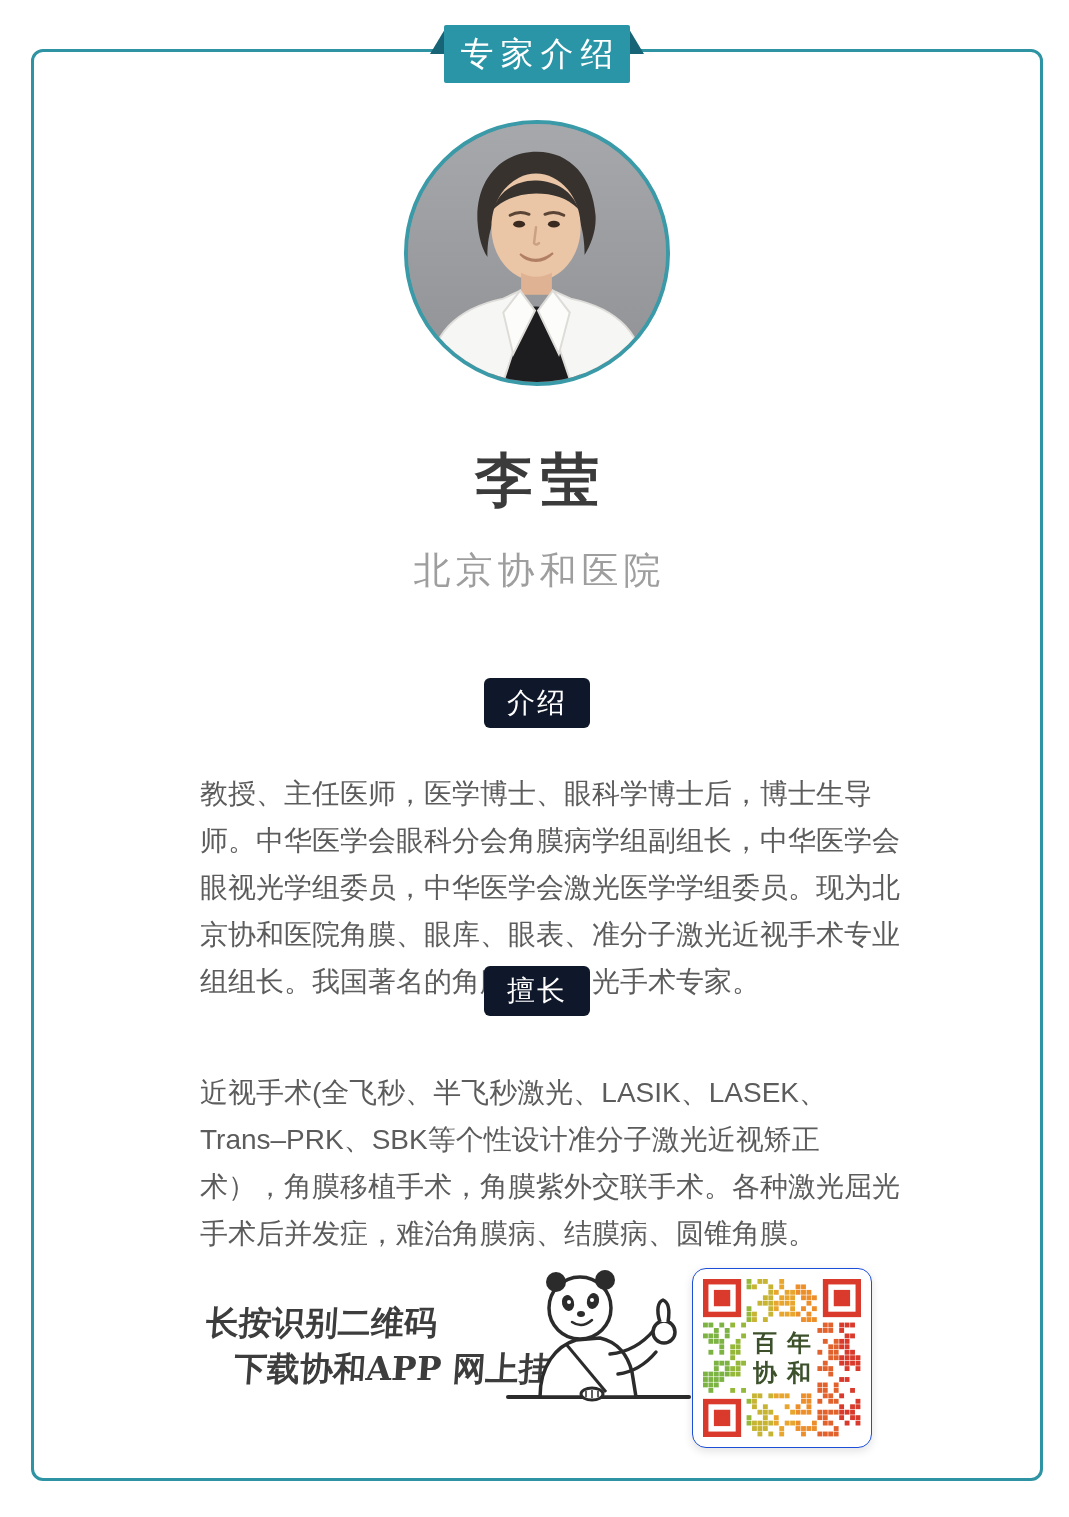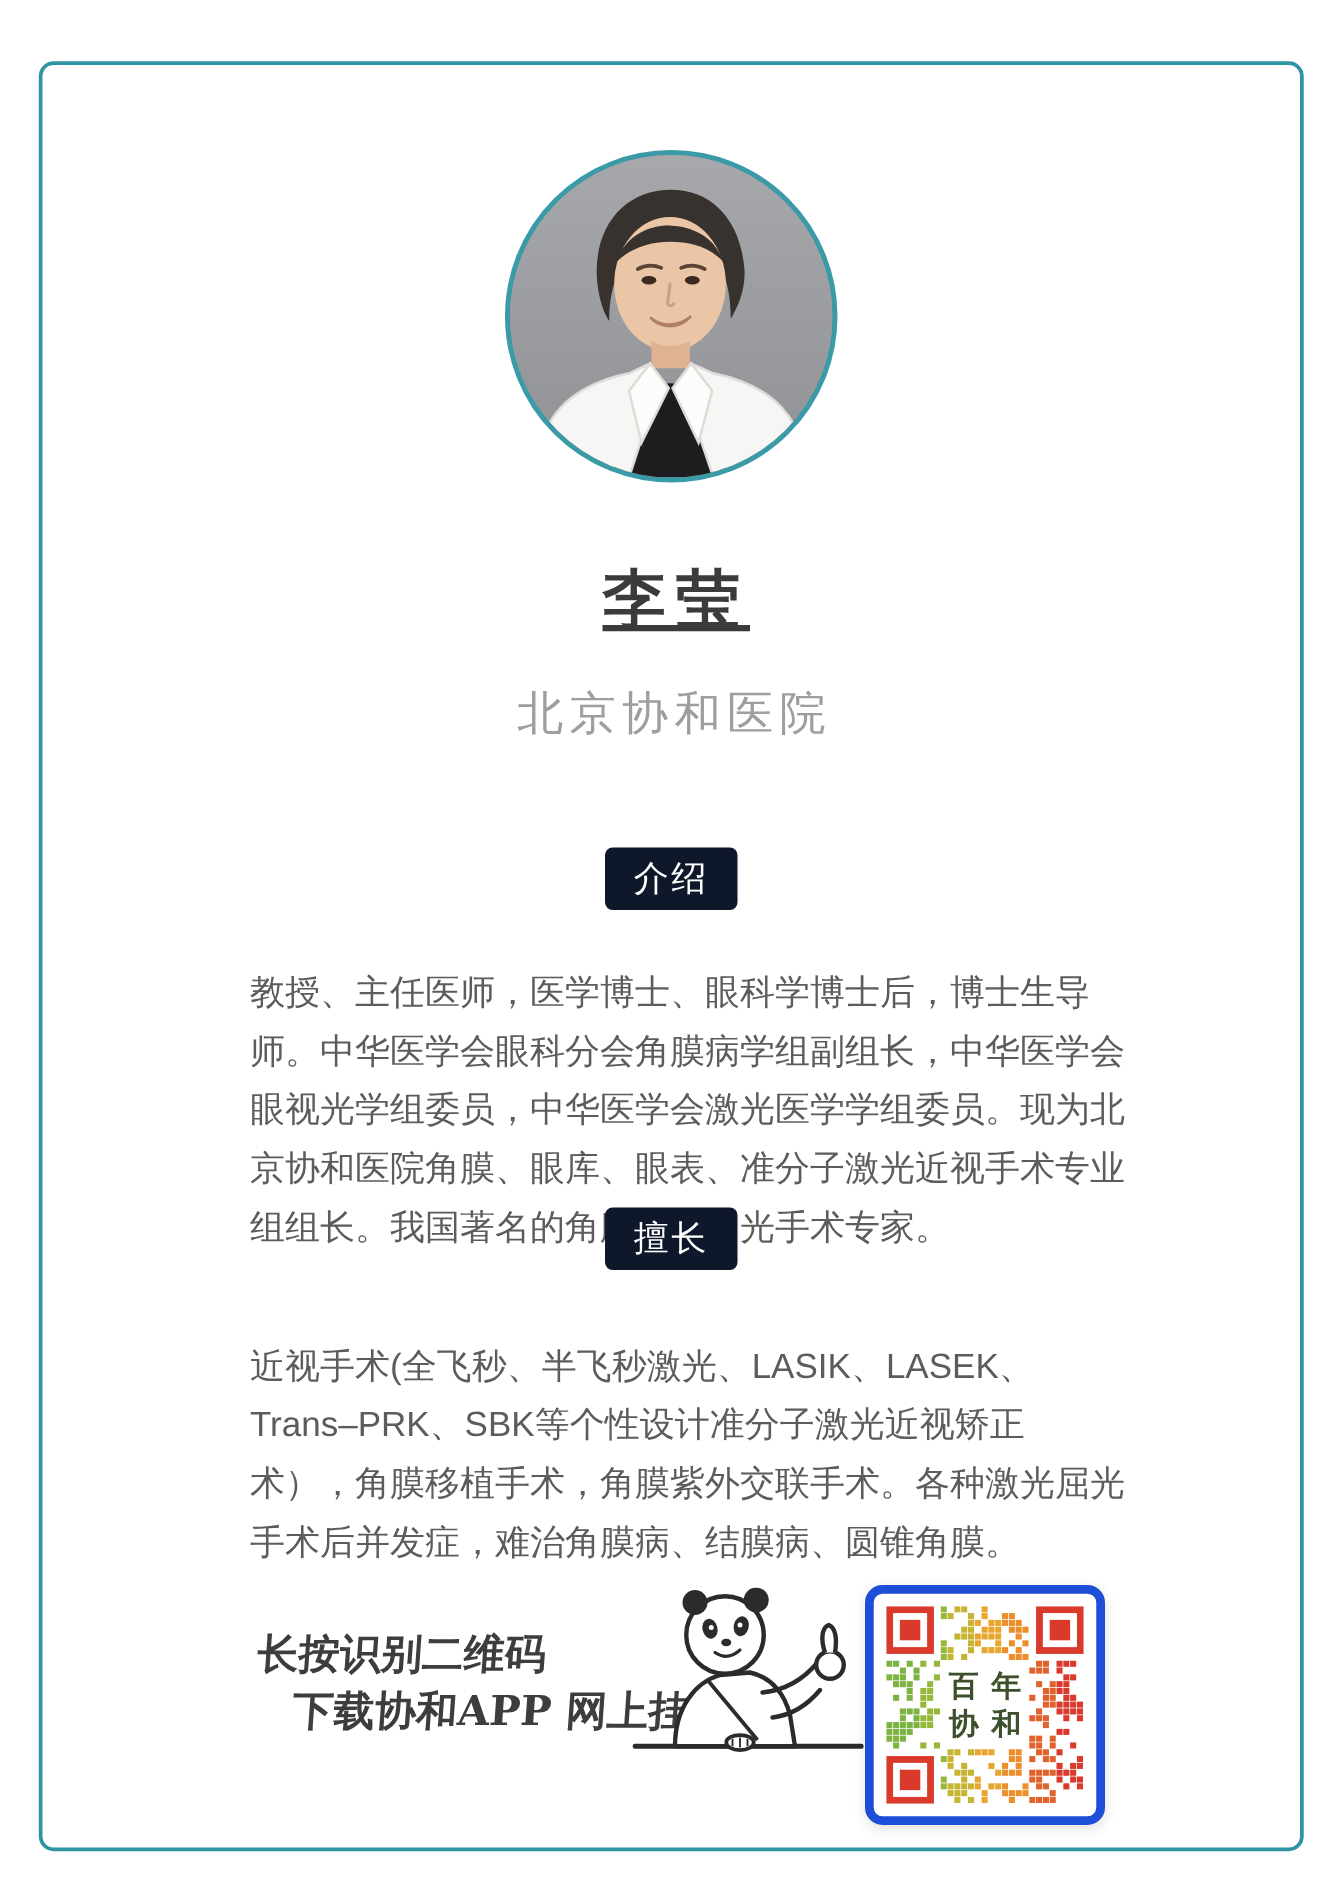--- a/index.html
+++ b/index.html
@@ -19,22 +19,22 @@
     font-size:33px;letter-spacing:7px;text-indent:7px;
   }
   
   .avatar{
     position:absolute;top:68px;left:calc(50% - 133px);width:258px;height:258px;
     border:4px solid #3a9aa8;border-radius:50%;overflow:hidden;background:#97999d;
   }
   .avatar svg{display:block;}
   .name{
     position:absolute;top:378px;left:0;width:100%;text-align:center;
-    font-family:"DejaVu Serif",serif;font-weight:bold;font-size:51px;line-height:100px;
-    color:#3b3b3b;letter-spacing:8px;text-indent:8px;text-decoration:underline;
+    font-family:"DejaVu Serif",serif;font-weight:bold;font-size:58px;line-height:100px;
+    color:#3b3b3b;letter-spacing:8px;text-indent:8px;
   }
   .hospital{
     position:absolute;top:497px;left:0;width:100%;text-align:center;
     font-family:"DejaVu Serif",serif;font-size:37px;line-height:44px;
     color:#9e9e9e;letter-spacing:5px;text-indent:5px;
   }
   
   .badge{
     position:absolute;left:50%;transform:translateX(-50%);
     width:106px;height:50px;border-radius:6px;background:#0f172a;
@@ -52,36 +52,44 @@
   
   .callig{
     position:absolute;color:#3d3d3d;font-family:"DejaVu Serif",serif;
     font-weight:bold;font-size:33px;white-space:nowrap;transform:skewX(-4deg);
   }
   .callig-1{left:172px;top:1249px;}
   .callig-2{left:200px;top:1295px;}
   .panda{position:absolute;left:472px;top:1218px;}
   .qr-card{
     position:absolute;left:658px;top:1216px;width:178px;height:178px;
-    background:#ffffff;border-radius:14px;border:7px solid #1d4ed8;
+    background:#ffffff;border-radius:14px;border:1px solid #1d4ed8;
     box-shadow:0 3px 10px rgba(0,0,0,0.12);
   }
   .qr-svg{position:absolute;left:10px;top:10px;}
   .qr-label{
     position:absolute;left:0;top:0;width:100%;height:100%;
     display:flex;flex-direction:column;align-items:center;justify-content:center;
     font-family:"DejaVu Serif",serif;font-weight:bold;color:#3c512b;
     font-size:24px;line-height:30px;letter-spacing:10px;text-indent:10px;
   }
 </style>
 </head>
 <body>
 
 <div class="card">
 
+  <div class="ribbon">
+    <svg width="214" height="58" viewBox="0 0 214 58">
+      <polygon points="0,29 15,4 15,29" fill="#176476"></polygon>
+      <polygon points="214,29 199,4 199,29" fill="#176476"></polygon>
+      <rect x="14" y="0" width="186" height="58" rx="2" fill="#2a95a6"></rect>
+    </svg>
+    <div class="ribbon-label">专家介绍</div>
+  </div>
 
   <div class="avatar">
     <svg viewBox="0 0 260 260" width="258" height="258">
       <defs>
         <linearGradient id="bgGrad" x1="0" y1="0" x2="0" y2="1">
           <stop offset="0" stop-color="#a6a8ac"></stop>
             <stop offset="1" stop-color="#8f9195"></stop>
         </linearGradient>
       </defs>
       <rect width="260" height="260" fill="url(#bgGrad)"></rect>

